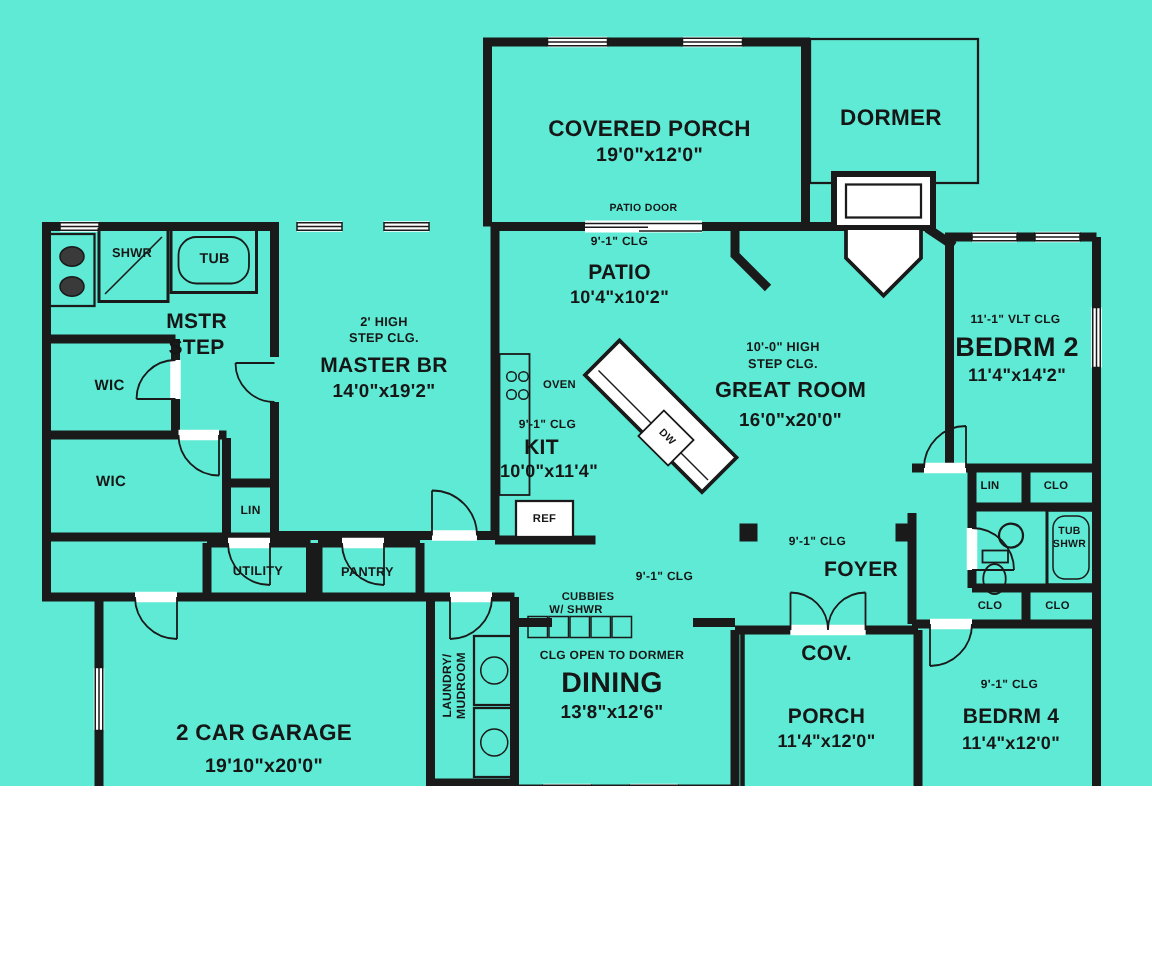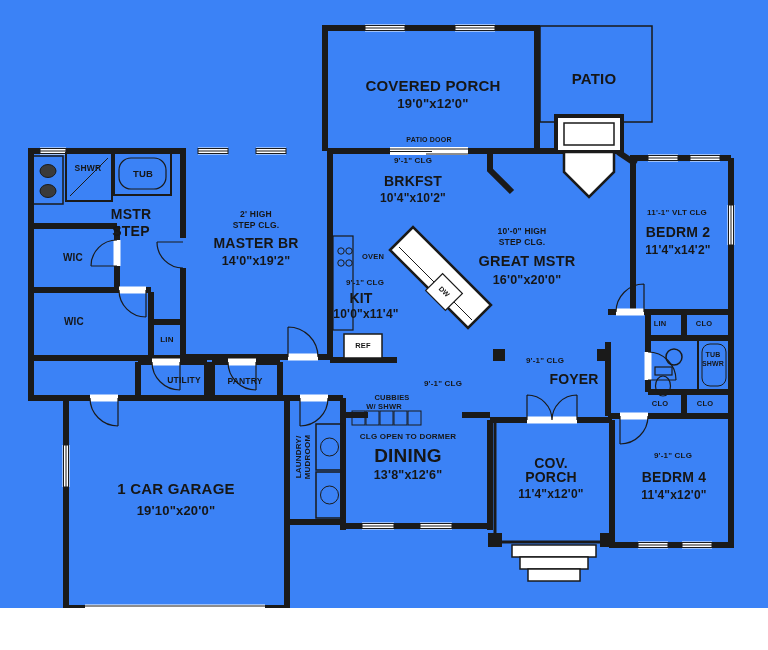--- a/index.html
+++ b/index.html
@@ -1,16 +1,16 @@
 <!DOCTYPE html>
 <html><head>
 <meta charset="utf-8">
 <style>
   html,body{margin:0;padding:0;background:#fff;}
-  .plan{position:relative;width:768px;height:608px;background:#3b82f6;overflow:hidden;font-family:"Liberation Sans",sans-serif;}
+  .plan{position:relative;width:768px;height:524px;background:#5eead4;overflow:hidden;font-family:"Liberation Sans",sans-serif;}
   .plan svg{position:absolute;left:0;top:0;}
   .lbl{position:absolute;transform:translate(-50%,-50%);font-weight:bold;color:#161616;white-space:nowrap;letter-spacing:.2px;line-height:1.15;text-align:center;}
   .rot90{transform:translate(-50%,-50%) rotate(-90deg);}
   .rot45{transform:translate(-50%,-50%) rotate(45deg);}
 </style>
 </head>
 <body>
 
 <div class="plan">
 
@@ -217,25 +217,25 @@
       <rect x="488" y="533" width="14" height="14"></rect>
           <rect x="600" y="533" width="14" height="14"></rect>
       <rect x="493" y="349" width="12" height="12"></rect>
           <rect x="597" y="349" width="12" height="12"></rect>
     </g>
   </g>
 </svg>
 
 <div class="lbl" style="left:433px;top:86px;font-size:15px">COVERED PORCH</div>
 <div class="lbl" style="left:433px;top:104px;font-size:13px">19'0"x12'0"</div>
-<div class="lbl" style="left:594px;top:79px;font-size:15px">PATIO</div>
+<div class="lbl" style="left:594px;top:79px;font-size:15px">DORMER</div>
 <div class="lbl" style="left:429px;top:140px;font-size:7px">PATIO DOOR</div>
 
 <div class="lbl" style="left:413px;top:161px;font-size:8px">9'-1" CLG</div>
-<div class="lbl" style="left:413px;top:181px;font-size:14px">BRKFST</div>
+<div class="lbl" style="left:413px;top:181px;font-size:14px">PATIO</div>
 <div class="lbl" style="left:413px;top:199px;font-size:12px">10'4"x10'2"</div>
 
 <div class="lbl" style="left:88px;top:169px;font-size:8.5px">SHWR</div>
 <div class="lbl" style="left:143px;top:174px;font-size:9.5px">TUB</div>
 <div class="lbl" style="left:131px;top:214px;font-size:14px">MSTR</div>
 <div class="lbl" style="left:131px;top:231px;font-size:14px">STEP</div>
 <div class="lbl" style="left:73px;top:258px;font-size:10px">WIC</div>
 <div class="lbl" style="left:74px;top:322px;font-size:10px">WIC</div>
 <div class="lbl" style="left:167px;top:340px;font-size:8px">LIN</div>
 
@@ -246,56 +246,56 @@
 
 <div class="lbl" style="left:373px;top:257px;font-size:7.5px">OVEN</div>
 <div class="lbl" style="left:365px;top:283px;font-size:8px">9'-1" CLG</div>
 <div class="lbl" style="left:361px;top:298px;font-size:14px">KIT</div>
 <div class="lbl" style="left:366px;top:315px;font-size:12px">10'0"x11'4"</div>
 <div class="lbl rot45" style="left:444px;top:292px;font-size:7px">DW</div>
 <div class="lbl" style="left:363px;top:346px;font-size:7.5px">REF</div>
 
 <div class="lbl" style="left:522px;top:232px;font-size:8.5px">10'-0" HIGH</div>
 <div class="lbl" style="left:522px;top:243px;font-size:8.5px">STEP CLG.</div>
-<div class="lbl" style="left:527px;top:261px;font-size:14.5px">GREAT MSTR</div>
+<div class="lbl" style="left:527px;top:261px;font-size:14.5px">GREAT ROOM</div>
 <div class="lbl" style="left:527px;top:280px;font-size:12.5px">16'0"x20'0"</div>
 
 <div class="lbl" style="left:677px;top:213px;font-size:8px">11'-1" VLT CLG</div>
-<div class="lbl" style="left:678px;top:232px;font-size:14px">BEDRM 2</div>
+<div class="lbl" style="left:678px;top:232px;font-size:18px">BEDRM 2</div>
 <div class="lbl" style="left:678px;top:251px;font-size:12px">11'4"x14'2"</div>
 
 <div class="lbl" style="left:660px;top:324px;font-size:7.5px">LIN</div>
 <div class="lbl" style="left:704px;top:324px;font-size:7.5px">CLO</div>
 <div class="lbl" style="left:713px;top:355px;font-size:7px">TUB</div>
 <div class="lbl" style="left:713px;top:364px;font-size:7px">SHWR</div>
 <div class="lbl" style="left:660px;top:404px;font-size:7.5px">CLO</div>
 <div class="lbl" style="left:705px;top:404px;font-size:7.5px">CLO</div>
 
 <div class="lbl" style="left:545px;top:361px;font-size:8px">9'-1" CLG</div>
 <div class="lbl" style="left:574px;top:379px;font-size:14px">FOYER</div>
 <div class="lbl" style="left:443px;top:384px;font-size:8px">9'-1" CLG</div>
 
-<div class="lbl" style="left:184px;top:381px;font-size:8.5px">UTILITY</div>
+<div class="lbl" style="left:172px;top:381px;font-size:8.5px">UTILITY</div>
 <div class="lbl" style="left:245px;top:382px;font-size:8.5px">PANTRY</div>
 <div class="lbl" style="left:392px;top:398px;font-size:7.5px">CUBBIES</div>
 <div class="lbl" style="left:384px;top:407px;font-size:7.5px">W/ SHWR</div>
 
 <div class="lbl rot90" style="left:303px;top:457px;font-size:8px">
   <div>LAUNDRY/</div>
   <div>MUDROOM</div>
 </div>
 
 <div class="lbl" style="left:408px;top:437px;font-size:8px">CLG OPEN TO DORMER</div>
 <div class="lbl" style="left:408px;top:456px;font-size:19px">DINING</div>
 <div class="lbl" style="left:408px;top:475px;font-size:12.5px">13'8"x12'6"</div>
 
-<div class="lbl" style="left:551px;top:463px;font-size:14px">COV.</div>
+<div class="lbl" style="left:551px;top:435px;font-size:14px">COV.</div>
 <div class="lbl" style="left:551px;top:477px;font-size:14px">PORCH</div>
 <div class="lbl" style="left:551px;top:495px;font-size:12px">11'4"x12'0"</div>
 
 <div class="lbl" style="left:673px;top:456px;font-size:8px">9'-1" CLG</div>
 <div class="lbl" style="left:674px;top:477px;font-size:14px">BEDRM 4</div>
 <div class="lbl" style="left:674px;top:496px;font-size:12px">11'4"x12'0"</div>
 
-<div class="lbl" style="left:176px;top:489px;font-size:15px">1 CAR GARAGE</div>
+<div class="lbl" style="left:176px;top:489px;font-size:15px">2 CAR GARAGE</div>
 <div class="lbl" style="left:176px;top:511px;font-size:13px">19'10"x20'0"</div>
 
 </div>
 
 </body></html>

